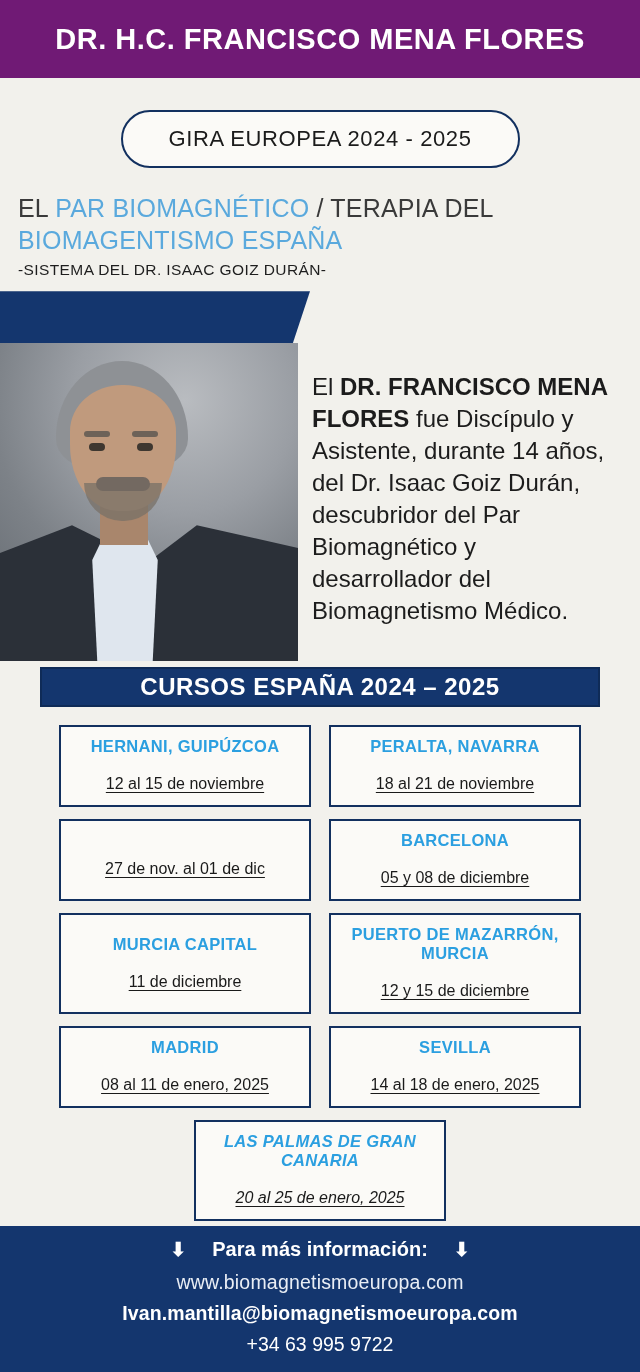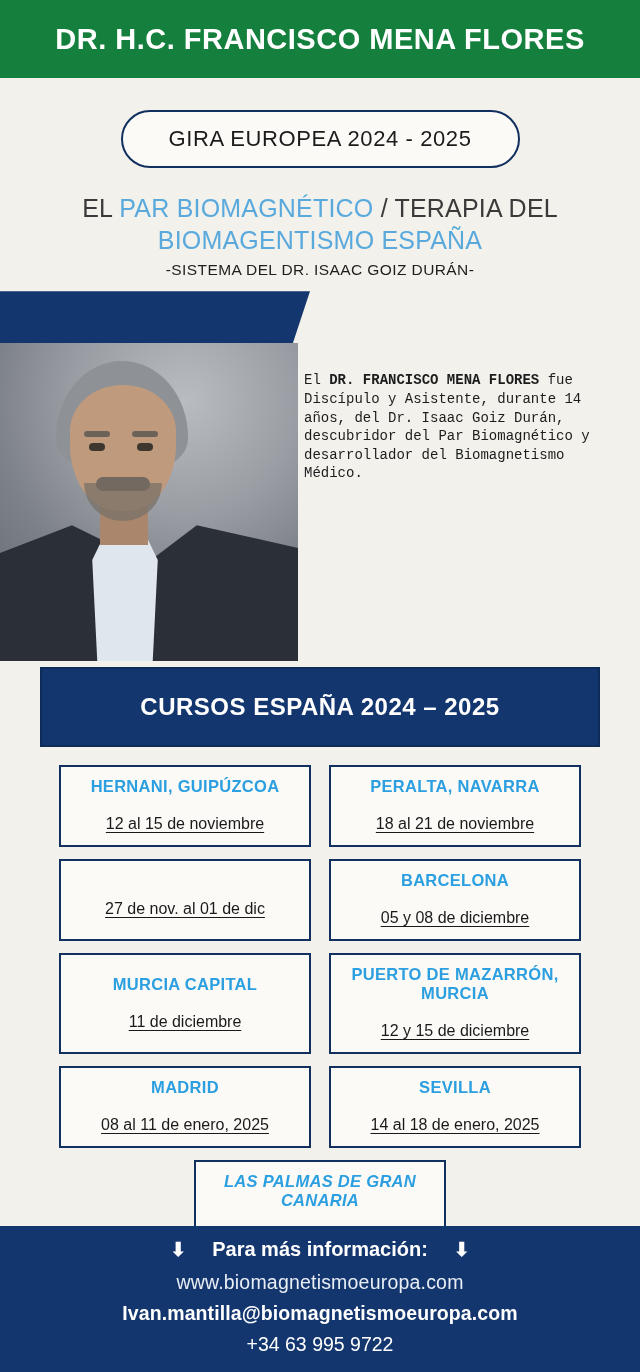--- a/index.html
+++ b/index.html
@@ -10,21 +10,21 @@
     width: 640px;
     height: 1372px;
     background: #f2f1ec;
     font-family: "Liberation Sans", sans-serif;
     overflow: hidden;
     position: relative;
   }
 
   
   .header {
-    background: #15803d;
+    background: #701a75;
     height: 78px;
     display: flex;
     align-items: center;
     justify-content: center;
     text-align: center;
   }
   .header-title {
     color: #ffffff;
     font-size: 29px;
     font-weight: bold;
@@ -46,21 +46,21 @@
     background: #fbfaf7;
     padding: 14px 46px;
     font-size: 22px;
     color: #1b1b1b;
     letter-spacing: 0.6px;
     font-weight: 400;
   }
 
   
   .subtitle {
-    text-align: center;
+    text-align: left;
     margin-top: 26px;
     line-height: 1.18;
     padding: 0 18px;
   }
   .sub-line1 {
     font-size: 25px;
     color: #3a3a3a;
     letter-spacing: 0.2px;
   }
   .sub-line1 .blue {
@@ -199,37 +199,36 @@
     left: 150px;
     top: 182px;
     width: 156px;
     height: 136px;
     background: #2b3038;
     clip-path: polygon(0 26%, 30% 0, 100% 18%, 100% 100%, 0 100%);
   }
 
   .bio {
     position: absolute;
-    left: 304px;
+    left: 312px;
     top: 80px;
     width: 300px;
-    font-size: 14px;
+    font-size: 24px;
     line-height: 1.33;
     color: #1c1c1c;
-    font-family: Liberation Mono, monospace;
   }
   .bio b { font-weight: bold; }
 
   
   .courses-banner {
     margin: 0 40px;
     background: #14366e;
     border: 2px solid #0f2b57;
     text-align: center;
-    padding: 24px 10px;
+    padding: 4px 10px;
     position: relative;
     top: -4px;
   }
   .courses-banner-text {
     color: #ffffff;
     font-size: 24px;
     font-weight: bold;
     letter-spacing: 0.5px;
   }
 

